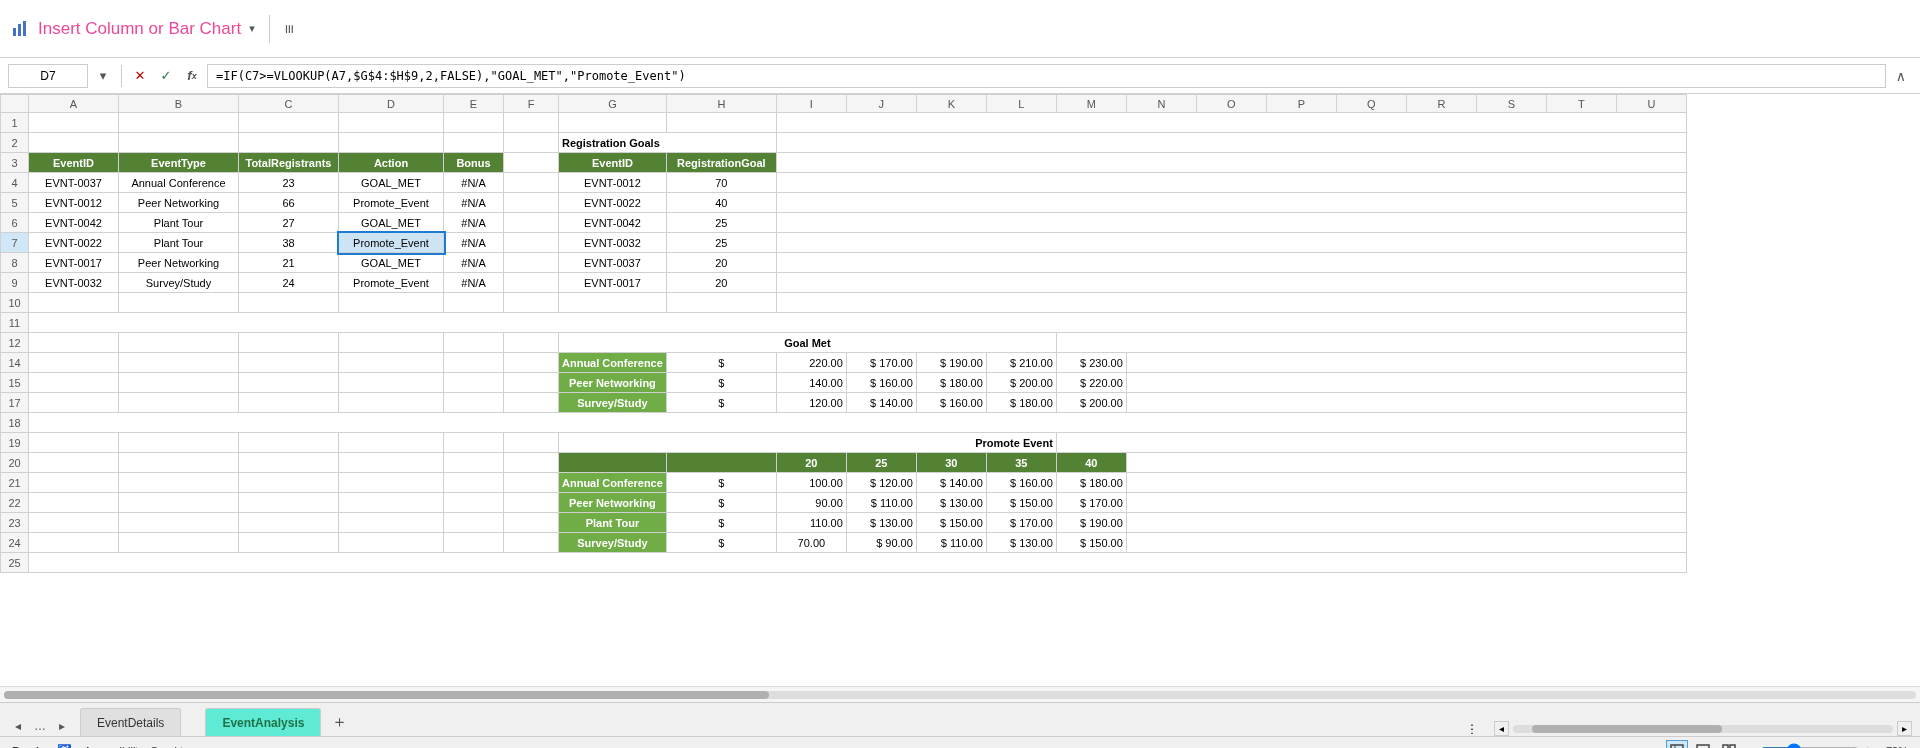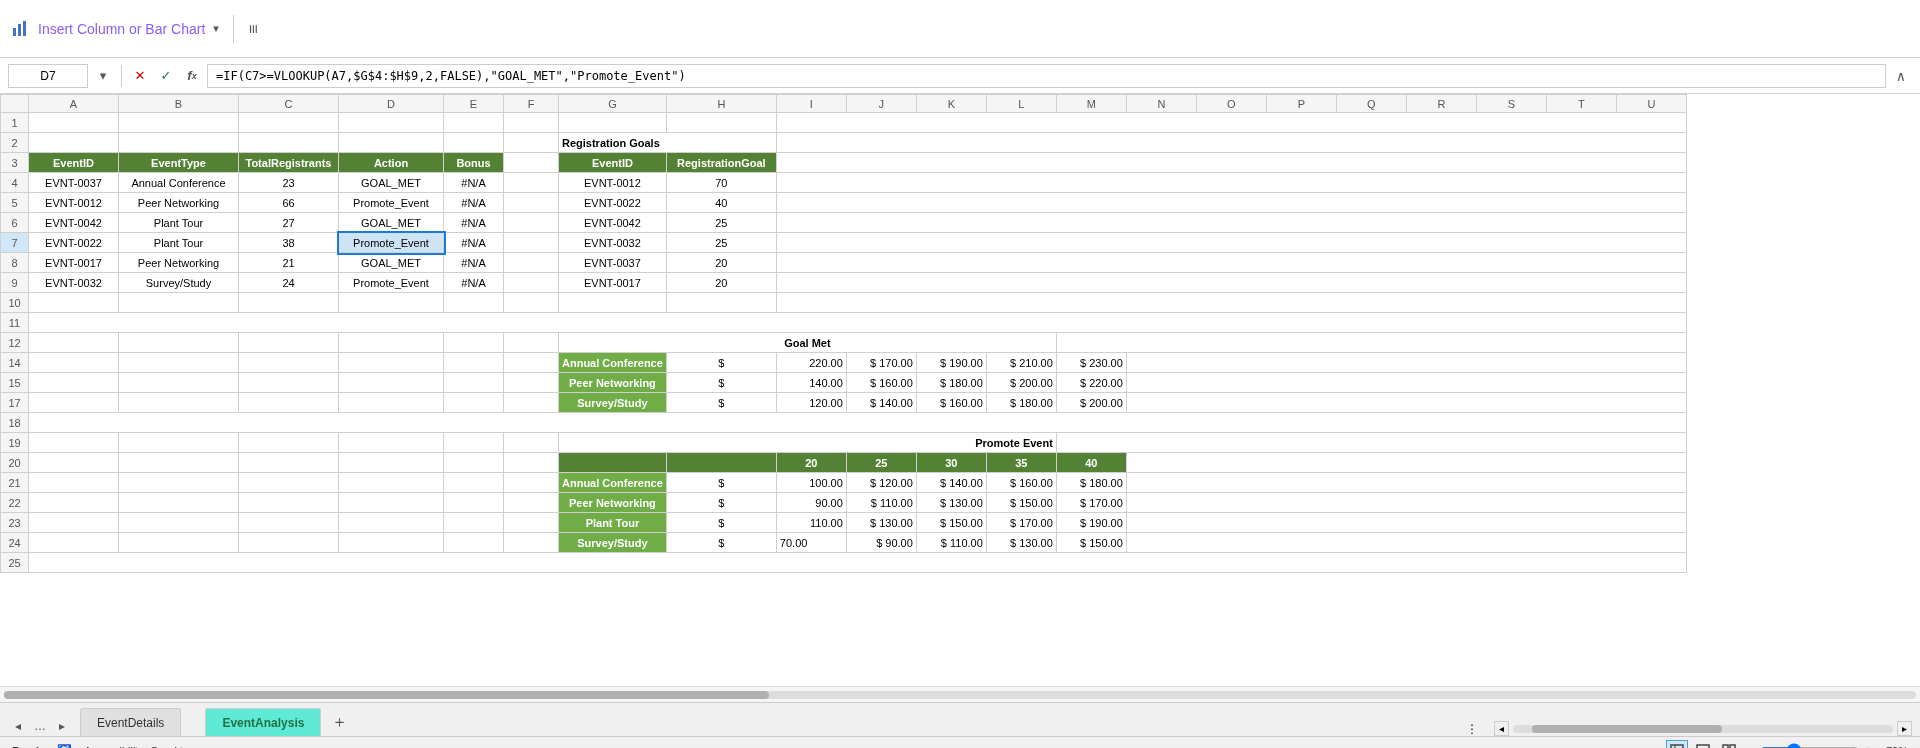--- a/index.html
+++ b/index.html
@@ -234,21 +234,21 @@
 <body>
 
 <div id="toolbar">
   <span style="display:inline-flex;align-items:center;gap:3px;">
     <svg width="18" height="18" viewBox="0 0 18 18" fill="none" xmlns="http://www.w3.org/2000/svg">
       <rect x="1" y="8" width="3" height="8" fill="#4472C4"></rect>
       <rect x="6" y="4" width="3" height="12" fill="#4472C4"></rect>
       <rect x="11" y="1" width="3" height="15" fill="#4472C4"></rect>
     </svg>
   </span>
-  <span style="font-size:14px;color:#8b5cf6;">Insert Column or Bar Chart</span>
+  <span style="font-size:17px;color:#ec4899;">Insert Column or Bar Chart</span>
   <span style="font-size:11px;color:#555;cursor:pointer;">▾</span>
   <div class="toolbar-sep"></div>
   <span style="font-size:16px;color:#555;cursor:pointer;transform:rotate(90deg);display:inline-block;">≡</span>
 </div>
 
 <div id="formula-bar">
   <input id="cell-ref" type="text" value="D7" style="">
   <button class="formula-btn">▾</button>
   <div style="width:1px;height:22px;background:#ccc;margin:0 3px;"></div>
   <button class="formula-btn" style="color:#c00;">✕</button>
@@ -586,21 +586,21 @@
         <tr>
           <td class="row-header">24</td>
           <td class="col-A"></td>
           <td class="col-B"></td>
           <td class="col-C"></td>
           <td class="col-D"></td>
           <td class="col-E"></td>
           <td class="col-F"></td>
           <td class="col-G green-cell">Survey/Study</td>
           <td class="col-H" style="text-align:center;">$</td>
-          <td class="col-I" style="text-align:left;">70.00</td>
+          <td class="col-I" style="text-align:center;">70.00</td>
           <td class="col-J" style="text-align:right;">$   90.00</td>
           <td class="col-K" style="text-align:right;">$  110.00</td>
           <td class="col-L" style="text-align:right;">$  130.00</td>
           <td class="col-M" style="text-align:right;">$  150.00</td>
           <td colspan="8"></td>
         </tr>
 
         <tr>
           <td class="row-header">25</td>
           <td colspan="21"></td>

